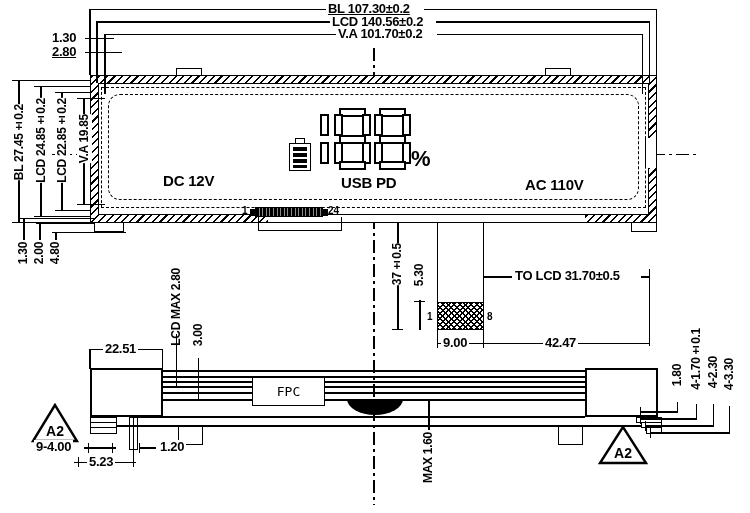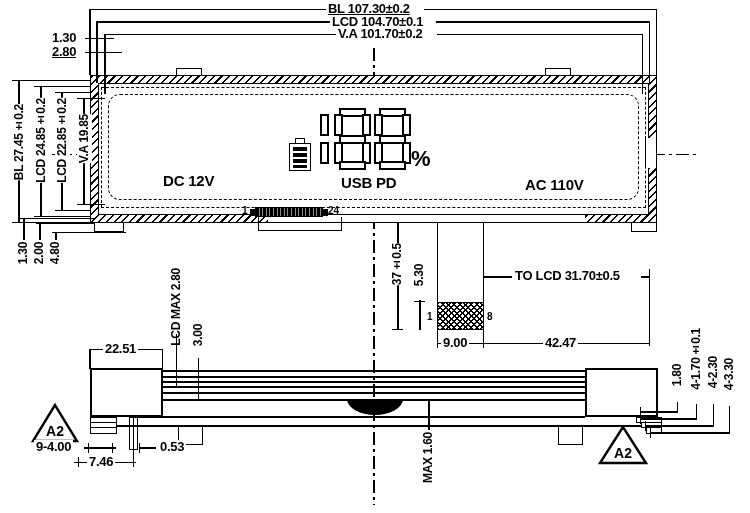--- a/index.html
+++ b/index.html
@@ -97,21 +97,21 @@
       </div>
     </div>
   <div class="pct" style="left:411px;top:146px;">%</div>
 
   <div class="t" style="left:326px;top:2px;text-decoration:underline;">BL 107.30±0.2</div>
   <div class="ln" style="left:90px;top:8.6px;width:236px;height:1.5px;"></div>
   <div class="ln" style="left:424px;top:8.6px;width:233px;height:1.5px;"></div>
   <div class="ln" style="left:89.2px;top:8.6px;width:1.5px;height:66.4px;"></div>
   <div class="ln" style="left:655.6px;top:8.6px;width:1.5px;height:66.4px;"></div>
 
-  <div class="t" style="left:330px;top:14.5px;">LCD 104.70±0.1</div>
+  <div class="t" style="left:330px;top:14.5px;">LCD 140.56±0.2</div>
   <div class="ln" style="left:97px;top:21px;width:233px;height:1.5px;"></div>
   <div class="ln" style="left:436px;top:21px;width:214px;height:1.5px;"></div>
   <div class="ln" style="left:96.2px;top:21px;width:1.5px;height:62px;"></div>
   <div class="ln" style="left:648.6px;top:21px;width:1.5px;height:62px;"></div>
 
   <div class="t" style="left:336px;top:27px;">V.A 101.70±0.2</div>
   <div class="ln" style="left:105px;top:33.5px;width:231px;height:1.5px;"></div>
   <div class="ln" style="left:437px;top:33.5px;width:206px;height:1.5px;"></div>
   <div class="ln" style="left:104.2px;top:33.5px;width:1.5px;height:60.5px;"></div>
   <div class="ln" style="left:641.6px;top:33.5px;width:1.5px;height:60.5px;"></div>
@@ -185,20 +185,23 @@
   <div class="ln" style="left:163px;top:376.4px;width:422px;height:1.2px;"></div>
   <div class="ln" style="left:163px;top:381.4px;width:422px;height:1.2px;"></div>
   <div class="ln" style="left:163px;top:385.8px;width:422px;height:2.6px;"></div>
   <div class="ln" style="left:163px;top:392.4px;width:422px;height:1.2px;"></div>
   <div class="ln" style="left:163px;top:398.8px;width:422px;height:1.8px;"></div>
   <div class="ln" style="left:138px;top:416.4px;width:447px;height:1.2px;"></div>
   <div class="ln" style="left:116px;top:425.4px;width:530px;height:1.8px;"></div>
   <div class="tab-open" style="left:178px;top:427px;width:25px;height:18px;"></div>
   <div class="tab-open" style="left:558px;top:427px;width:25px;height:18px;"></div>
 
+  <div class="box" style="left:252px;top:377px;width:73px;height:29px;">
+    <div class="fpcl">FPC</div>
+  </div>
   <div style="position:absolute;left:347px;top:399px;width:56px;height:16px;background:#000;border-radius:0 0 50% 50% / 0 0 100% 100%;"></div>
 
   <div class="box" style="left:585px;top:368px;width:73px;height:49px;border-width:2px;"></div>
   <div class="box" style="left:636px;top:417px;width:26px;height:6px;border-width:1.4px;"></div>
   <div class="box" style="left:641px;top:422px;width:21px;height:6px;border-width:1.4px;"></div>
   <div class="box" style="left:646px;top:427px;width:16px;height:6.5px;border-width:1.4px;"></div>
 
   <svg class="a2" style="left:30px;top:402px;" width="50" height="42" viewBox="0 0 50 42">
     <polygon points="25,3 3,39 47,39" fill="#fff" stroke="#000" stroke-width="2.4"></polygon>
     <text x="25" y="34" text-anchor="middle" font-size="14" font-weight="bold" font-family="Liberation Sans, sans-serif">A2</text>
@@ -219,27 +222,27 @@
   <div class="vt" style="left:191px;top:324px;">3.00</div>
   <div class="ln" style="left:198px;top:358px;width:1.4px;height:42px;"></div>
   <div class="ln" style="left:193px;top:398.8px;width:11px;height:1.2px;"></div>
 
   <div class="t" style="left:34px;top:440px;">9-4.00</div>
   <div class="ln" style="left:84px;top:447px;width:32px;height:1.5px;"></div>
   <div class="ln" style="left:87.6px;top:442.5px;width:1.2px;height:10px;"></div>
   <div class="ln" style="left:111.6px;top:442.5px;width:1.2px;height:10px;"></div>
 
   <div class="ln" style="left:74px;top:461.6px;width:62px;height:1.5px;"></div>
-  <div class="t" style="left:87px;top:455px;">7.46</div>
+  <div class="t" style="left:87px;top:455px;">5.23</div>
   <div class="ln" style="left:77.6px;top:457px;width:1.2px;height:10px;"></div>
   <div class="ln" style="left:132.6px;top:450px;width:1.2px;height:17px;"></div>
 
   <div class="ln" style="left:139px;top:447px;width:17px;height:1.5px;"></div>
   <div class="ln" style="left:139.2px;top:442.5px;width:1.2px;height:10px;"></div>
-  <div class="t" style="left:158px;top:440px;">0.53</div>
+  <div class="t" style="left:158px;top:440px;">1.20</div>
 
   <div class="ln" style="left:418px;top:400px;width:22px;height:1.2px;"></div>
   <div class="ln" style="left:428.3px;top:400px;width:1.4px;height:30px;"></div>
   <div class="vt" style="left:421px;top:432px;">MAX 1.60</div>
 
   <div class="vt" style="left:670px;top:364px;">1.80</div>
   <div class="ln" style="left:677px;top:402px;width:1.4px;height:10px;"></div>
   <div class="ln" style="left:640px;top:411.4px;width:38px;height:1.4px;"></div>
   <div class="ln" style="left:639.6px;top:407px;width:1.2px;height:10px;"></div>
 

